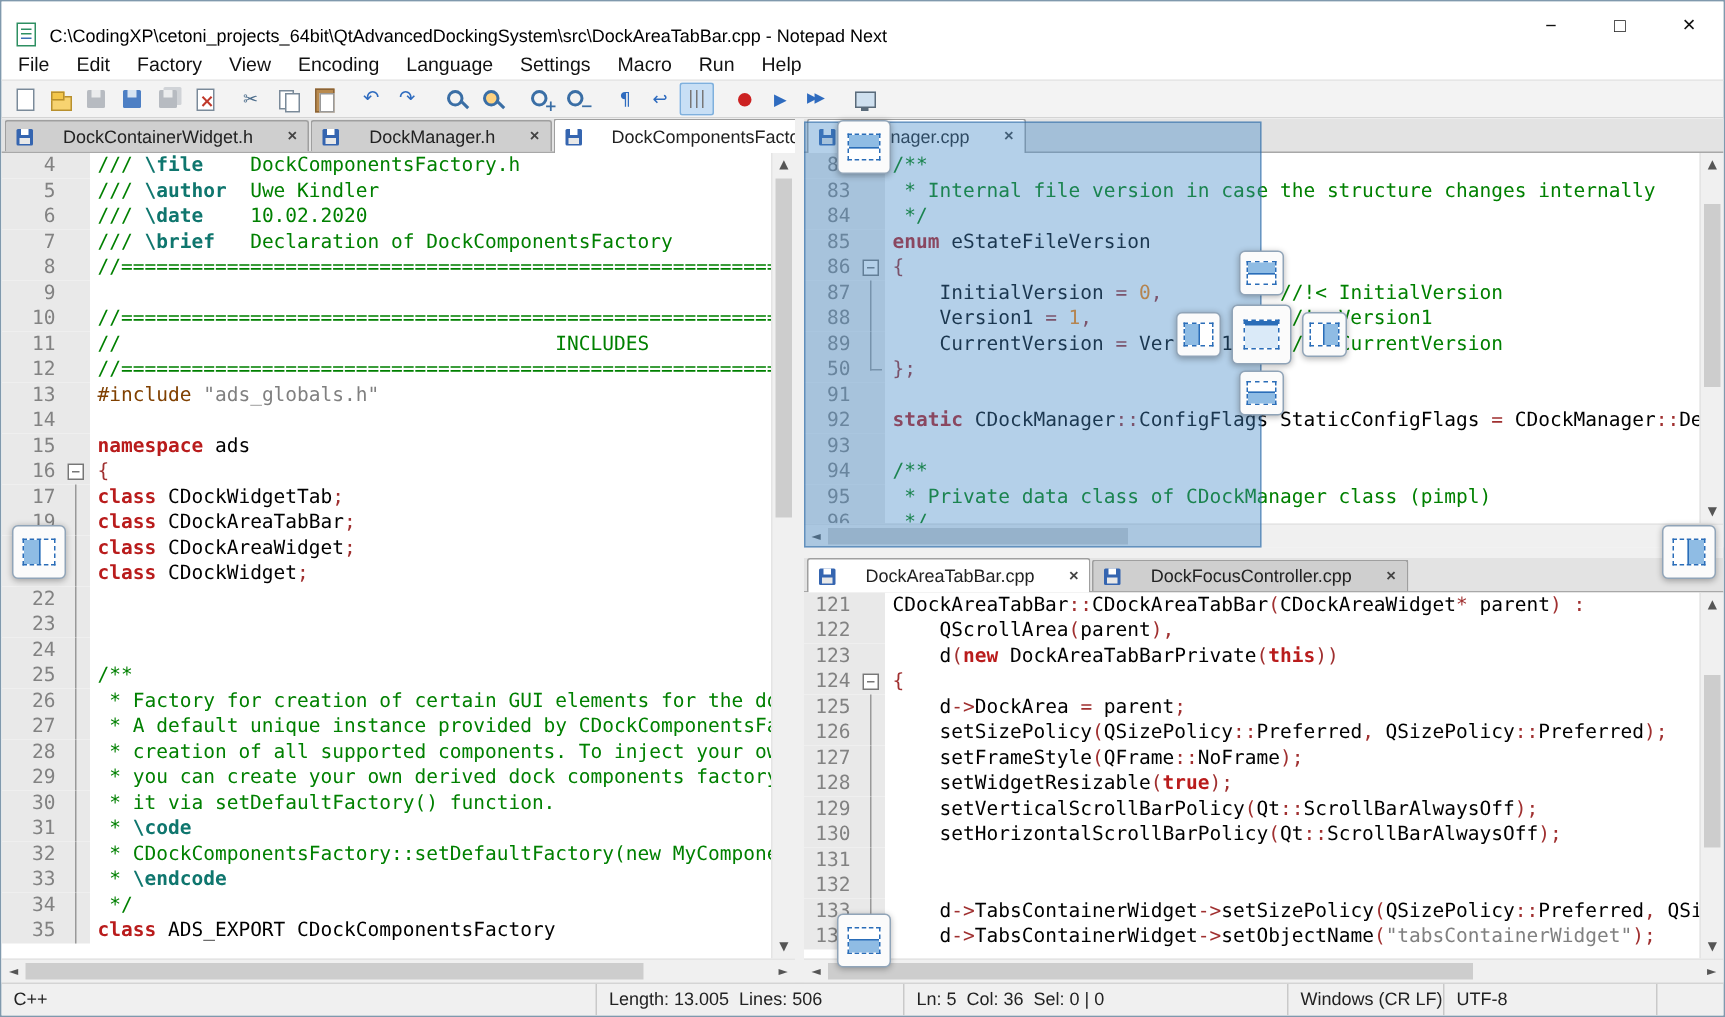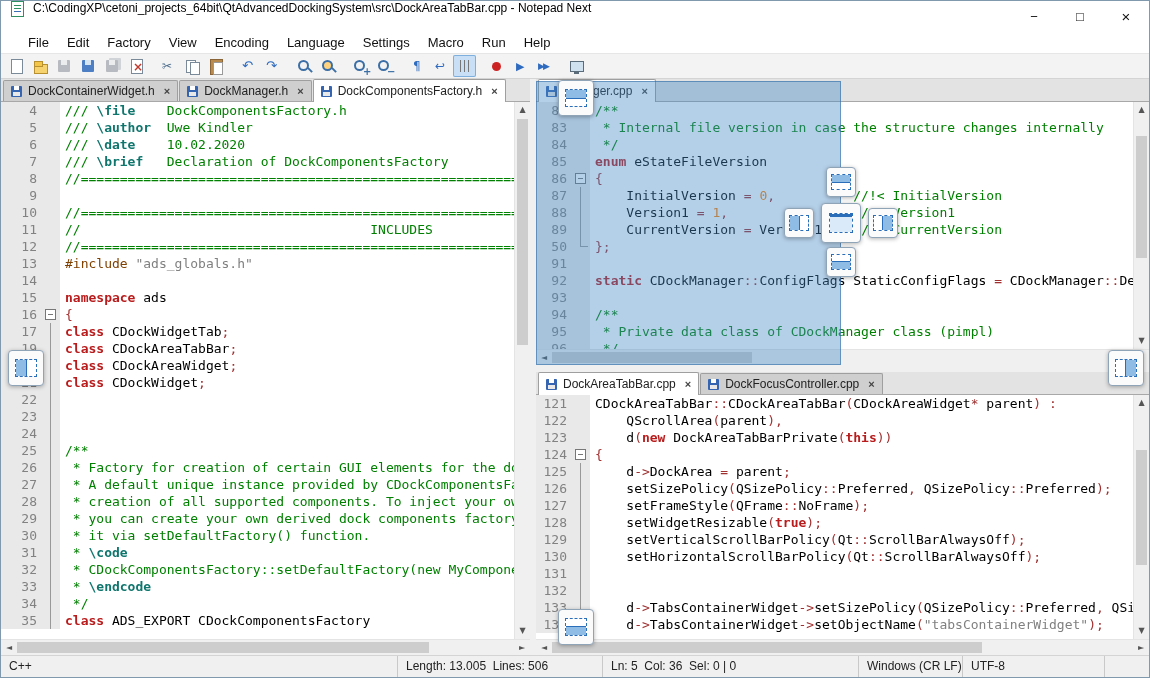--- a/index.html
+++ b/index.html
@@ -1,26 +1,26 @@
 <!DOCTYPE html>
 <html><head>
 <meta charset="utf-8">
 <style>
   html,body{margin:0;padding:0;background:#d8d8d8}
   #app{position:relative;width:1150px;height:678px;box-sizing:border-box;border:1px solid #8099ad;background:#fff;overflow:hidden;font-family:"Liberation Sans",sans-serif}
   
-  .titlebar{height:30px;display:flex;align-items:flex-start;background:#fff;padding-left:8px}
+  .titlebar{height:30px;display:flex;align-items:flex-end;background:#fff;padding-left:8px}
   .app-icon{width:16px;height:16px;position:relative;margin-right:8px;flex:none}
   .app-icon::before{content:"";position:absolute;left:2px;top:0;width:11px;height:14px;background:#fff;border:1px solid #2e8f62}
   .app-icon::after{content:"";position:absolute;left:5px;top:4px;width:7px;height:1px;background:#2e8f62;box-shadow:0 3px 0 #2e8f62,0 6px 0 #3d6fb4}
   .title{font-size:12px;color:#000;flex:1;white-space:nowrap;overflow:hidden}
   .wbtn{width:46px;height:30px;display:flex;align-items:center;justify-content:center;font-size:13px;color:#111;flex:none;cursor:default}
   .wbtn.close{font-size:15px}
   
-  .menubar{height:22px;background:#fff;display:flex;align-items:center;font-size:13px;color:#111;padding-left:18px}
+  .menubar{height:22px;background:#fff;display:flex;align-items:center;font-size:13px;color:#111;padding-left:2px}
   .menu-item{padding:2px 9px}
   
   .toolbar{height:26px;background:#f3f3f3;border-top:1px solid #e6e6e6;border-bottom:1px solid #d4d4d4;display:flex;align-items:center;padding-left:4px;box-sizing:border-box}
   .tbtn{width:23px;height:22px;display:flex;align-items:center;justify-content:center;border-radius:2px;margin-right:1px}
   .tbtn.gap{margin-left:8px}
   .tbtn.active{background:#c8dff5;box-shadow:inset 0 0 0 1px #7fb0dd}
   .tbtn.disabled{opacity:.4;filter:saturate(.2)}
   .ico{width:17px;height:17px;position:relative;display:block}
   .ico::before,.ico::after{position:absolute;font-family:"DejaVu Sans",sans-serif;line-height:1}
   .ico-new-file::before{content:"";left:3px;top:1px;width:10px;height:13px;background:#fff;border:1px solid #7a8a99}
@@ -59,21 +59,21 @@
   #pane-left{width:529px;flex:none}
   .vsplit{width:6px;flex:none;background:#f0f0f0}
   .rightcol{flex:1;display:flex;flex-direction:column;min-width:0}
   #pane-tr{height:286px;flex:none}
   .hsplit{height:7px;flex:none;background:#f0f0f0}
   #pane-br{flex:1}
   
   .tabbar{height:23px;flex:none;background:#e3e3e3;border-bottom:1px solid #a8a8a8;display:flex;align-items:flex-end;padding-left:2px;box-sizing:border-box}
   .tab{height:21px;display:flex;align-items:center;padding:0 7px;background:#cfcfcf;border:1px solid #9f9f9f;border-bottom:none;border-radius:2px 2px 0 0;font-size:12px;color:#222;margin-right:1px;box-sizing:border-box}
   .tab.active{background:#fff;height:23px;margin-bottom:-1px}
-  .tab-label{margin:0 6px;white-space:nowrap}
+  .tab-label{margin:0 20px;white-space:nowrap}
   .tab-close{color:#444;font-size:11px;font-weight:bold;margin-left:3px}
   .floppy{width:11px;height:11px;background:#3565b0;border-radius:1px;position:relative;flex:none}
   .floppy::before{content:"";position:absolute;top:0;left:3px;width:5px;height:4px;background:#fff}
   .floppy::after{content:"";position:absolute;bottom:1px;left:2px;width:7px;height:4px;background:#e8e8e8}
   
   .ed{flex:1;display:flex;min-height:0}
   .code{flex:1;overflow:hidden;background:#fff}
   .cl{display:flex;height:17px;line-height:17px;font-family:"DejaVu Sans Mono",monospace;font-size:13px;white-space:pre}
   .ln{flex:none;text-align:right;padding-right:5px;color:#828282;background:#e9e9e9;box-sizing:border-box}
   #pane-left .ln{width:41px}

